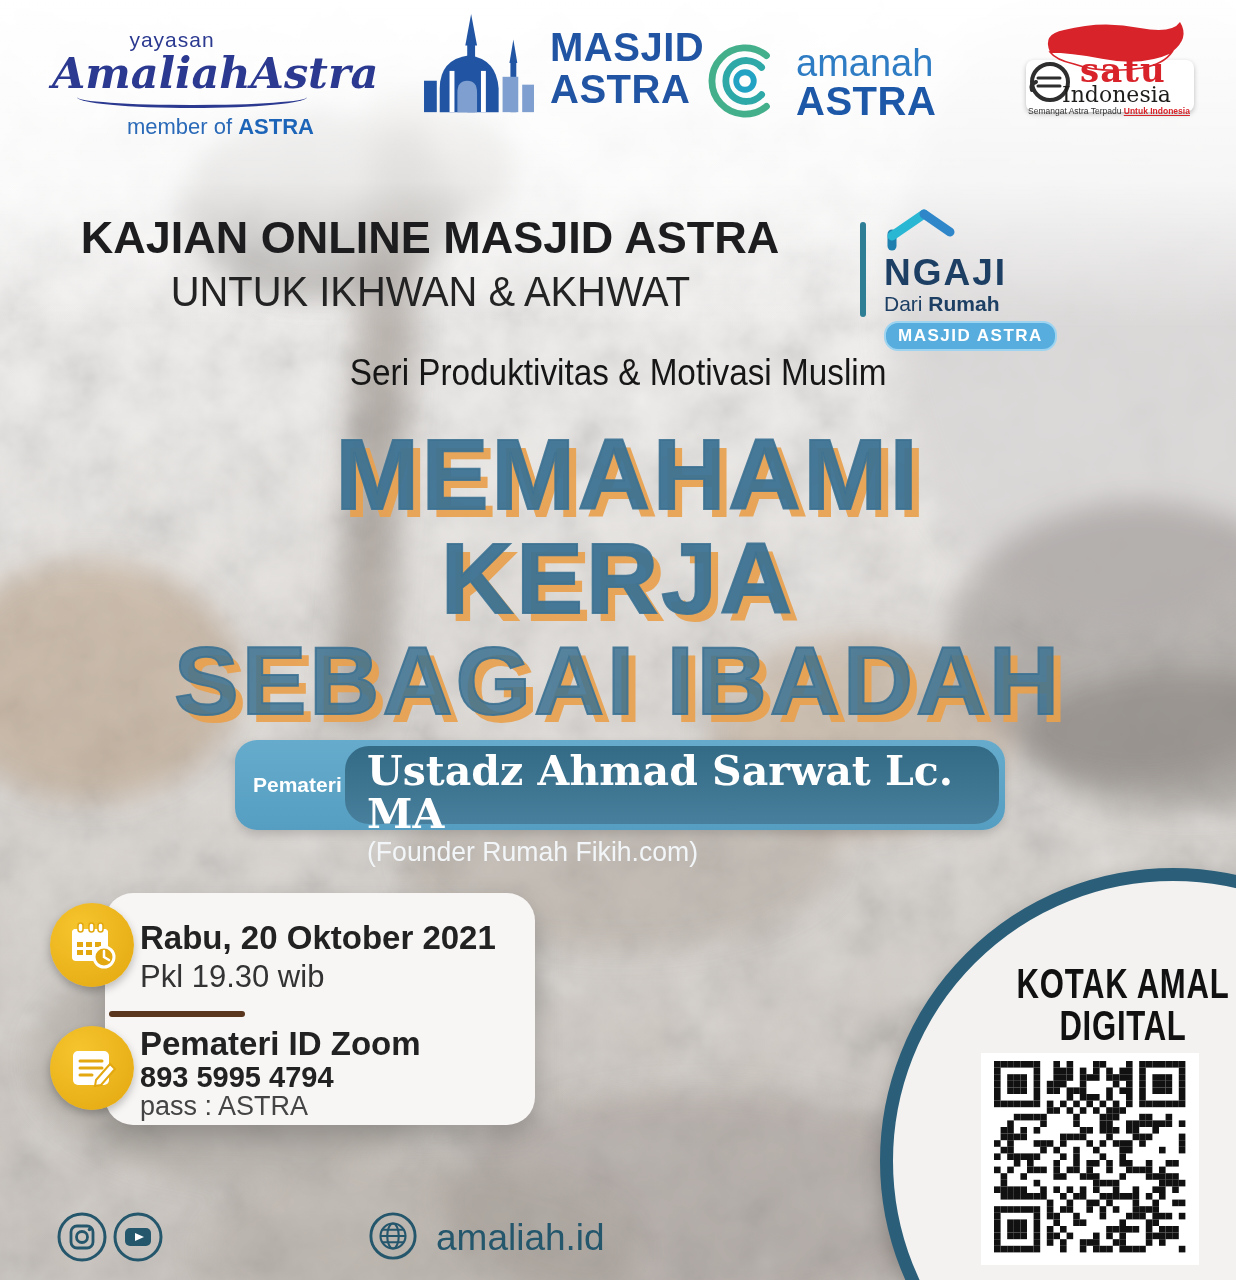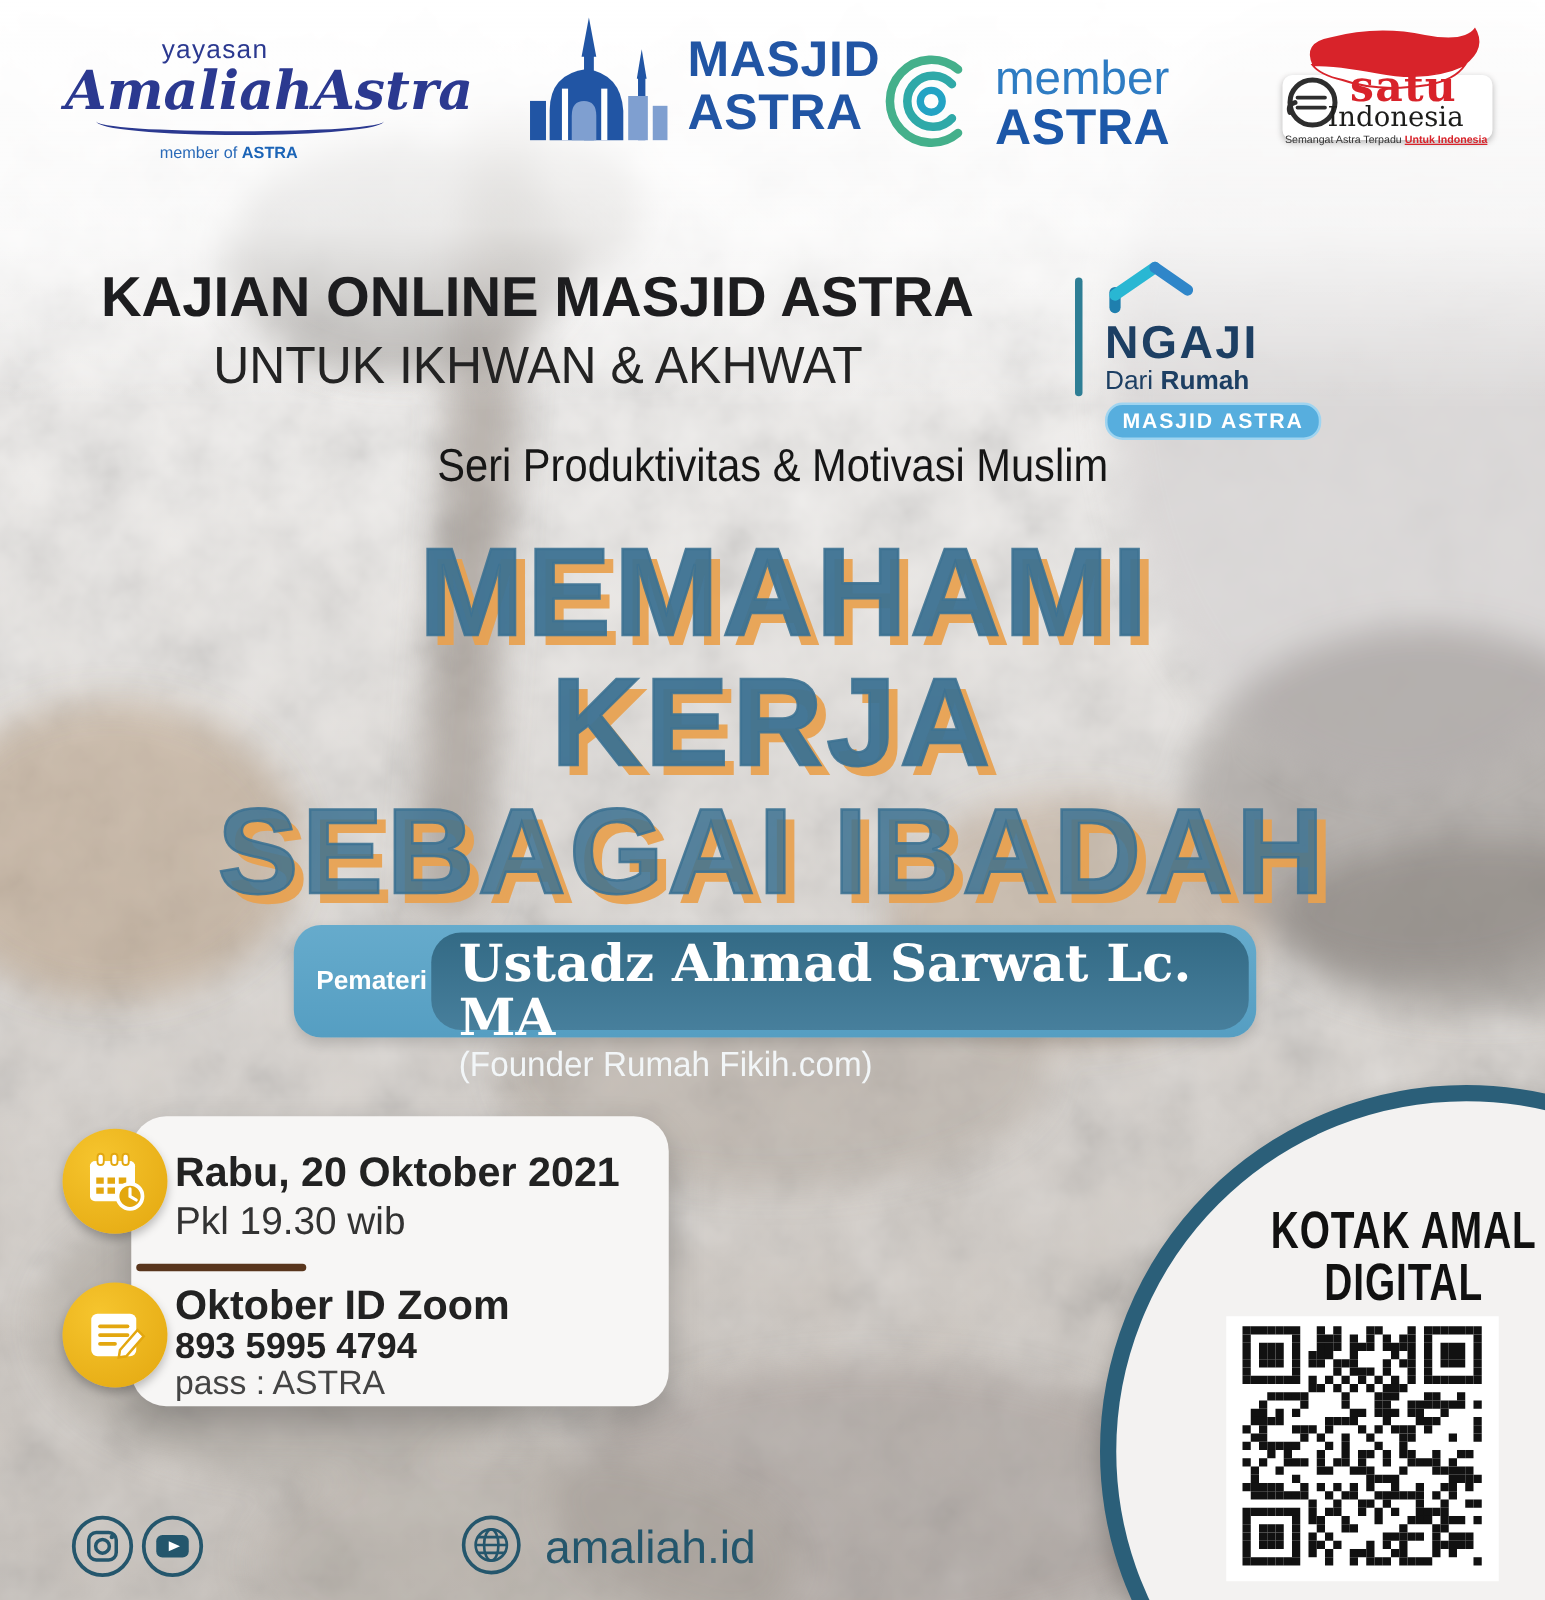--- a/index.html
+++ b/index.html
@@ -6,21 +6,21 @@
   .poster{position:relative;width:1236px;height:1280px;overflow:hidden;
           font-family:"Liberation Sans",sans-serif;background:linear-gradient(180deg,#fbfafa 0%,#efedeb 30%,#dcd8d4 58%,#cfc9c3 82%,#c7c1bb 100%);}
   .abs{position:absolute;}
   .bg-svg{position:absolute;inset:0;}
 
   
   .amaliah{left:52px;top:28px;width:280px;text-align:center;color:#2b3990;}
   .amaliah .top{font-size:21px;letter-spacing:1px;color:#2b3990;margin-left:-40px;}
   .amaliah .script{font-family:"DejaVu Serif",serif;font-style:italic;font-weight:700;font-size:43px;line-height:1.0;color:#2b3990;}
   .amaliah .swash{height:10px;border-bottom:3px solid #2b3990;border-radius:0 0 60% 60%/0 0 100% 100%;width:230px;margin:0 auto;}
-  .amaliah .member{font-size:13px;color:#2a6ab8;margin-top:6px;margin-right:18px;}
+  .amaliah .member{font-size:22px;color:#2a6ab8;text-align:right;margin-top:6px;margin-right:18px;}
   .amaliah .member b{color:#1b64b7;font-weight:700;}
 
   .masjidlogo{left:420px;top:12px;display:flex;align-items:center;gap:12px;}
   .masjidlogo .txt{color:#2155a4;font-weight:700;font-size:40px;line-height:1.05;letter-spacing:.5px;}
 
   .amanahlogo{left:706px;top:42px;display:flex;align-items:center;gap:12px;}
   .amanahlogo .l1{color:#2e7cc3;font-weight:400;font-size:38px;line-height:.95;}
   .amanahlogo .l2{color:#1c57a8;font-weight:700;font-size:40px;line-height:1.0;letter-spacing:.5px;}
 
   .satulogo{left:1022px;top:20px;width:190px;height:100px;}
@@ -159,21 +159,21 @@
 
   <div class="abs amanahlogo">
     <span>
       <svg width="78" height="78" viewBox="0 0 80 80" fill="none" stroke-linecap="round">
         <path d="M62,14 A34,34 0 1 0 62,66" stroke="#44b08b" stroke-width="7"></path>
         <path d="M57,26 A21,21 0 1 0 57,54" stroke="#2fa9a8" stroke-width="7"></path>
         <circle cx="40" cy="40" r="9" stroke="#23a3c4" stroke-width="6"></circle>
       </svg>
     </span>
     <div>
-      <div class="l1">member</div>
+      <div class="l1">amanah</div>
       <div class="l2">ASTRA</div>
     </div>
   </div>
 
   <div class="abs htitle">
     <div class="l1">KAJIAN ONLINE MASJID ASTRA</div>
     <div class="l2">UNTUK IKHWAN &amp; AKHWAT</div>
   </div>
 
   <div class="abs satulogo">
@@ -222,21 +222,21 @@
     <div class="inner">
       <div class="name">Ustadz Ahmad Sarwat Lc. MA</div>
       <div class="aff">(Founder Rumah Fikih.com)</div>
     </div>
   </div>
 
   <div class="abs card">
     <div class="date">Rabu, 20 Oktober 2021</div>
     <div class="time">Pkl 19.30 wib</div>
     <div class="divider"></div>
-    <div class="pct">Oktober ID Zoom</div>
+    <div class="pct">Pemateri ID Zoom</div>
     <div class="pid">893 5995 4794</div>
     <div class="pps">pass : ASTRA</div>
   </div>
 
   <div class="abs gold gold1">
     <svg width="52" height="52" viewBox="0 0 52 52">
       <rect x="6" y="10" width="36" height="32" rx="4" fill="#ffffff"></rect>
       <rect x="6" y="10" width="36" height="9" rx="4" fill="#ffffff"></rect>
       <rect x="12" y="4" width="5" height="9" rx="2.5" fill="#ffffff" stroke="#e3a70f" stroke-width="1.5"></rect>
       <rect x="23" y="4" width="5" height="9" rx="2.5" fill="#ffffff" stroke="#e3a70f" stroke-width="1.5"></rect>

